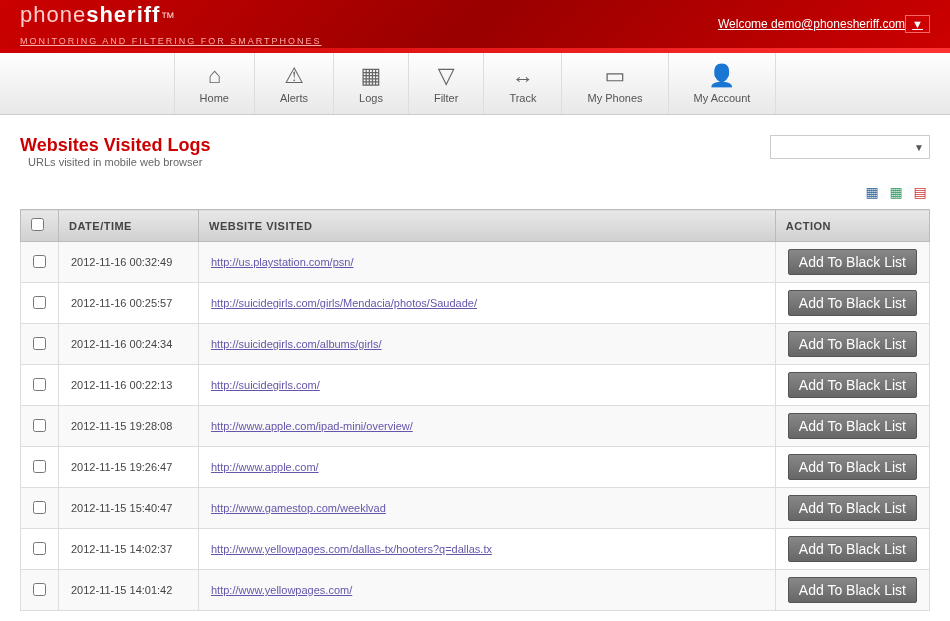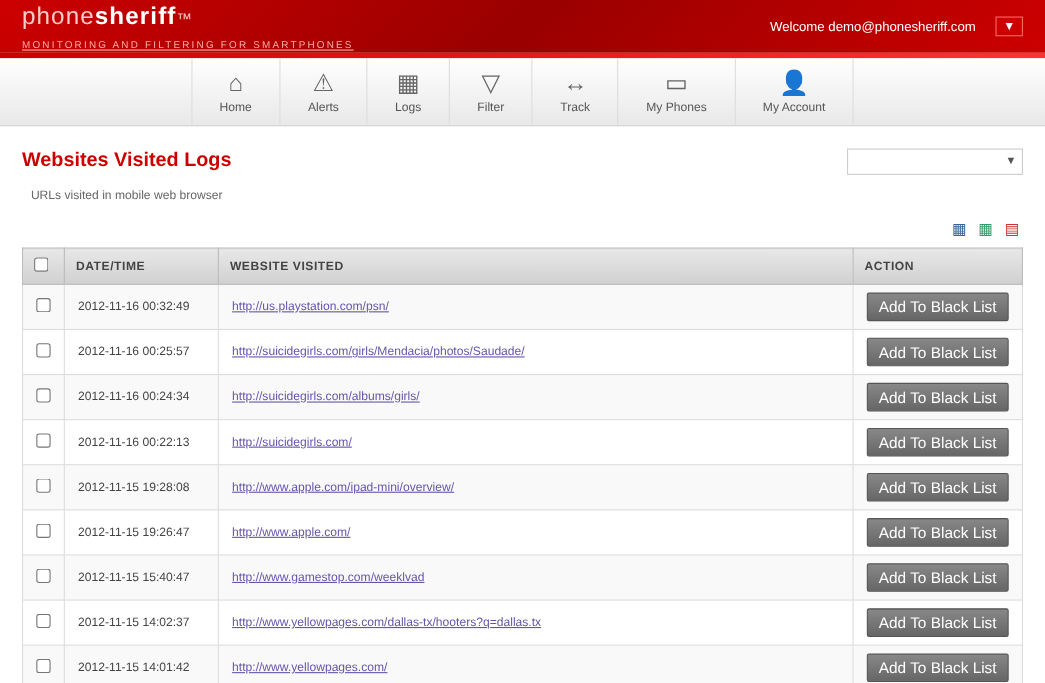--- a/index.html
+++ b/index.html
@@ -11,21 +11,21 @@
       height: 48px;
       display: flex;
       align-items: center;
       justify-content: space-between;
       padding: 0 20px;
     }
     .logo-area { display: flex; flex-direction: column; }
     .logo-text { color: white; font-size: 22px; font-weight: bold; letter-spacing: 1px; }
     .logo-text span { color: #ffcccc; font-weight: normal; }
     .logo-sub { color: #ffaaaa; font-size: 9px; letter-spacing: 2px; margin-top: 8px; text-decoration: underline; }
-    .welcome-area { color: white; font-size: 12px; display: flex; align-items: center; gap: 18px; }
+    .welcome-area { color: white; font-size: 12px; display: flex; align-items: center; gap: 0; text-decoration: underline; }
     .welcome-dropdown {
       background: #cc0000;
       border: 1px solid #ff6666;
       color: white;
       padding: 2px 6px;
       font-size: 11px;
       cursor: pointer;
     }
 
     
@@ -50,21 +50,21 @@
       font-size: 11px;
       text-decoration: none;
       border-right: 1px solid #ddd;
     }
     .nav-item:first-child { border-left: 1px solid #ddd; }
     .nav-icon { font-size: 22px; margin-bottom: 3px; color: #666; }
 
     
     .content { background: white; margin: 0; padding: 20px; min-height: 500px; }
 
-    .page-title { color: #cc0000; font-size: 18px; font-weight: bold; margin-bottom: 16px; }
+    .page-title { color: #cc0000; font-size: 18px; font-weight: bold; margin-bottom: 0; }
     .page-subtitle { color: #666; font-size: 11px; margin-bottom: 15px; text-align: center; }
 
     .title-row { display: flex; justify-content: space-between; align-items: flex-start; }
     .filter-dropdown {
       border: 1px solid #ccc;
       padding: 4px 8px;
       font-size: 12px;
       width: 160px;
       background: white;
       appearance: none;

